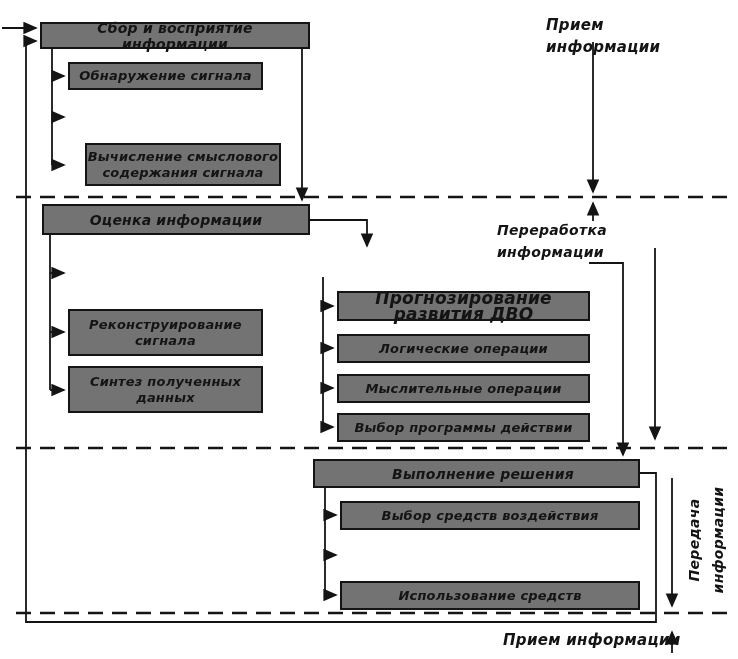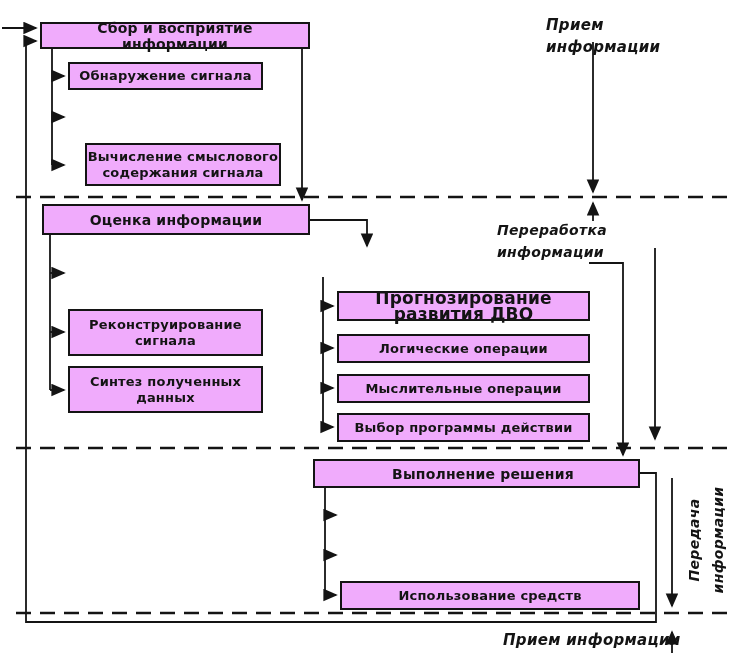--- a/index.html
+++ b/index.html
@@ -5,23 +5,23 @@
   html,body { margin:0; padding:0; background:#e8e8e8; }
   .stage {
     position:relative; width:738px; height:659px;
     background:#ffffff; overflow:hidden;
     font-family:"DejaVu Sans", sans-serif;
     color:#141414;
   }
   svg.wires { position:absolute; left:0; top:0; width:738px; height:659px; }
   .box {
     position:absolute; box-sizing:border-box;
-    border:2px solid #141414; background:#f0abfc;
+    border:2px solid #141414; background:#737373;
     display:flex; align-items:center; justify-content:center;
-    text-align:center; font-weight:bold;
+    text-align:center; font-style:italic; font-weight:bold;
     font-size:13px; line-height:16px; white-space:pre-line;
     letter-spacing:0.2px;
   }
   .box.head { font-size:14px; }
   .lbl {
     position:absolute; font-style:italic; font-weight:bold;
     font-size:15px; line-height:22px; white-space:pre-line;
     letter-spacing:0.3px;
   }
   .lbl.vert {
@@ -104,15 +104,16 @@
 сигнала</div>
   <div class="box" style="left:68px; top:366px; width:195px; height:47px;">Синтез полученных
 данных</div>
 
   <div class="box" style="left:337px; top:291px; width:253px; height:30px; font-size:17px;">Прогнозирование развития ДВО</div>
   <div class="box" style="left:337px; top:374px; width:253px; height:29px;">Мыслительные операции</div>
   <div class="box" style="left:337px; top:334px; width:253px; height:29px;">Логические операции</div>
   <div class="box" style="left:337px; top:413px; width:253px; height:29px;">Выбор программы действии</div>
 
   <div class="box head" style="left:313px; top:459px; width:327px; height:29px;padding-left:13px;">Выполнение решения</div>
+  <div class="box" style="left:340px; top:501px; width:300px; height:29px;">Выбор средств воздействия</div>
   <div class="box" style="left:340px; top:581px; width:300px; height:29px;">Использование средств</div>
 
 </div>
 
 </body></html>

